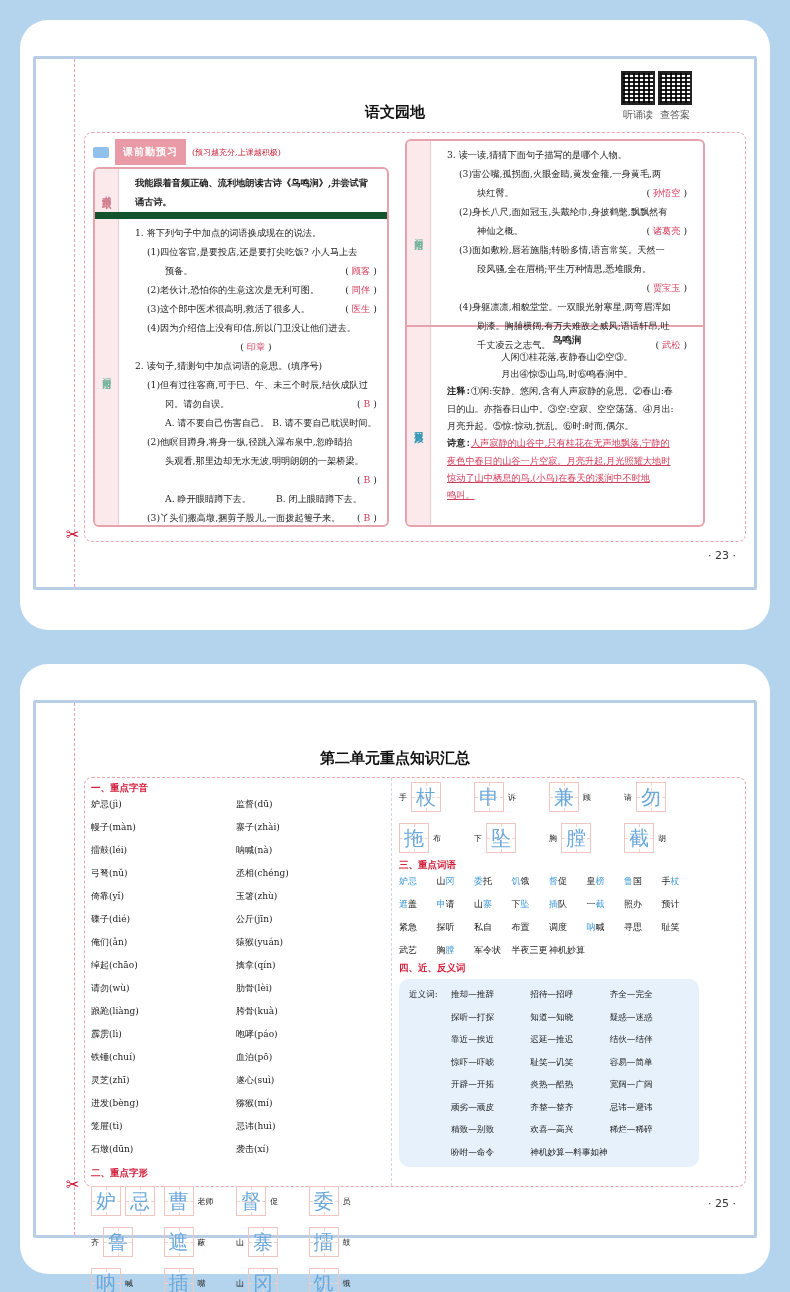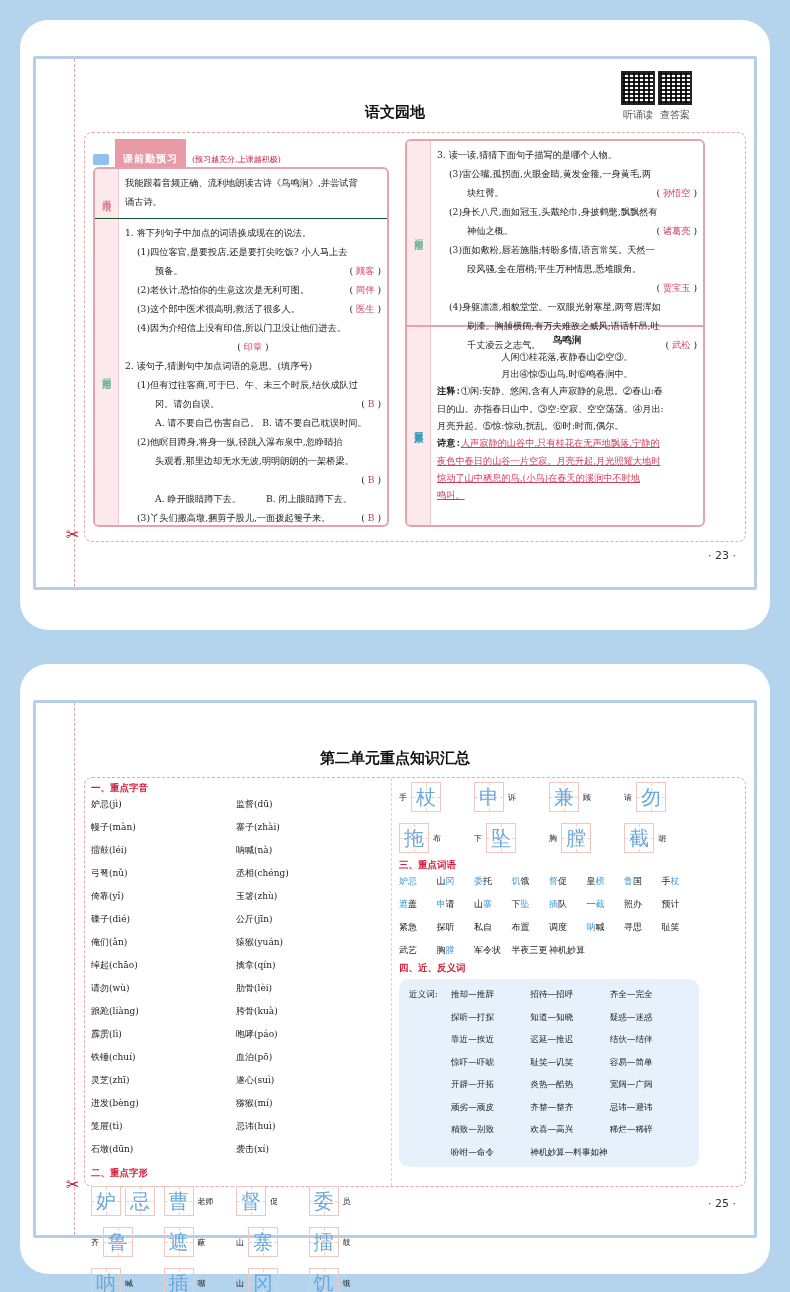--- a/index.html
+++ b/index.html
@@ -15,29 +15,29 @@
   .page-title { position: absolute; left: 0; right: 0; text-align: center; font-family: "DejaVu Sans", sans-serif; font-weight: bold; font-size: 15px; color: #111; }
   .pagenum { position: absolute; right: 18px; font-size: 11px; color: #333; font-family: "DejaVu Sans", sans-serif; }
   .outer-dash { position: absolute; left: 48px; right: 8px; border: 1.5px dashed #eba6ac; border-radius: 8px; }
   .qr { position: absolute; top: 12px; width: 34px; height: 34px; background:
       repeating-linear-gradient(0deg, #222 0 2px, #fff 2px 4px),
       repeating-linear-gradient(90deg, #222 0 2px, #fff 2px 5px);
       background-blend-mode: multiply; border: 2px solid #222; }
   .qr-label { position: absolute; top: 49px; font-size: 10px; color: #555; width: 34px; text-align: center; font-family: "DejaVu Sans", sans-serif; }
   .badge { position: absolute; top: 6px; left: 8px; display: flex; align-items: center; gap: 6px; }
   .badge .env { width: 16px; height: 11px; background: #8fc1ea; border-radius: 2px; }
-  .badge .lbl { background: #e89aa6; color: #fff; font-size: 10px; font-weight: bold; padding: 13px 8px; font-family: "DejaVu Sans", sans-serif; letter-spacing: 1px; }
+  .badge .lbl { background: #e89aa6; color: #fff; font-size: 10px; font-weight: bold; padding: 6px 8px; font-family: "DejaVu Sans", sans-serif; letter-spacing: 1px; }
   .badge .note { color: #c8203a; font-size: 8px; }
   .panel { position: absolute; border: 2px solid #e7a3ad; border-radius: 6px; background: #fff; overflow: hidden; }
   .row { position: absolute; left: 0; right: 0; display: flex; }
   .side { width: 24px; background: #fbe9ec; border-right: 1px solid #f1c9cf; display: flex; align-items: center; justify-content: center; font-family: "DejaVu Sans", sans-serif; font-size: 9px; line-height: 1.15; writing-mode: vertical-rl; letter-spacing: 1px; }
   .side.pink { color: #d27f8f; }
   .side.green { color: #6fb29a; }
   .side.teal { color: #3a9bb5; font-weight: bold; }
-  .body { flex: 1; padding: 4px 6px; font-size: 9.2px; line-height: 19px; }
+  .body { flex: 1; padding: 4px 16px; font-size: 9.2px; line-height: 19px; }
   .line { white-space: nowrap; }
   .ind1 { padding-left: 12px; }
   .ind2 { padding-left: 30px; }
   .ans { color: #d23c5b; }
   .right { float: right; }
   .center { text-align: center; }
   .poem-title { font-family: "DejaVu Sans", sans-serif; font-weight: bold; font-size: 9.5px; }
   .redu { color: #d23c5b; text-decoration: underline; text-decoration-color: #d23c5b; }
   .bold { font-weight: bold; font-family: Liberation Mono, monospace; }
   .sec-head { color: #d21e3a; font-weight: bold; font-size: 9.5px; font-family: "DejaVu Sans", sans-serif; }
@@ -68,21 +68,21 @@
     <div class="qr-label" style="left:622px;">查答案</div>
 
     <div class="outer-dash" style="top:73px; height:410px;">
       <div class="badge">
         <div class="env"></div>
         <div class="lbl">课前勤预习</div>
         <div class="note">(预习越充分,上课越积极)</div>
       </div>
 
       <div class="panel" style="left:8px; top:34px; width:296px; height:360px;">
-        <div class="row" style="top:0; height:50px; border-bottom:1px solid #14532d;">
+        <div class="row" style="top:0; height:50px; border-bottom:7px solid #14532d;font-weight:bold;">
           <div class="side pink">书声琅琅</div>
           <div class="body">
             <div class="line">我能跟着音频正确、流利地朗读古诗《鸟鸣涧》,并尝试背</div>
             <div class="line">诵古诗。</div>
           </div>
         </div>
         <div class="row" style="top:50px; bottom:0;">
           <div class="side green">词句段运用</div>
           <div class="body">
             <div class="line">1. 将下列句子中加点的词语换成现在的说法。</div>

